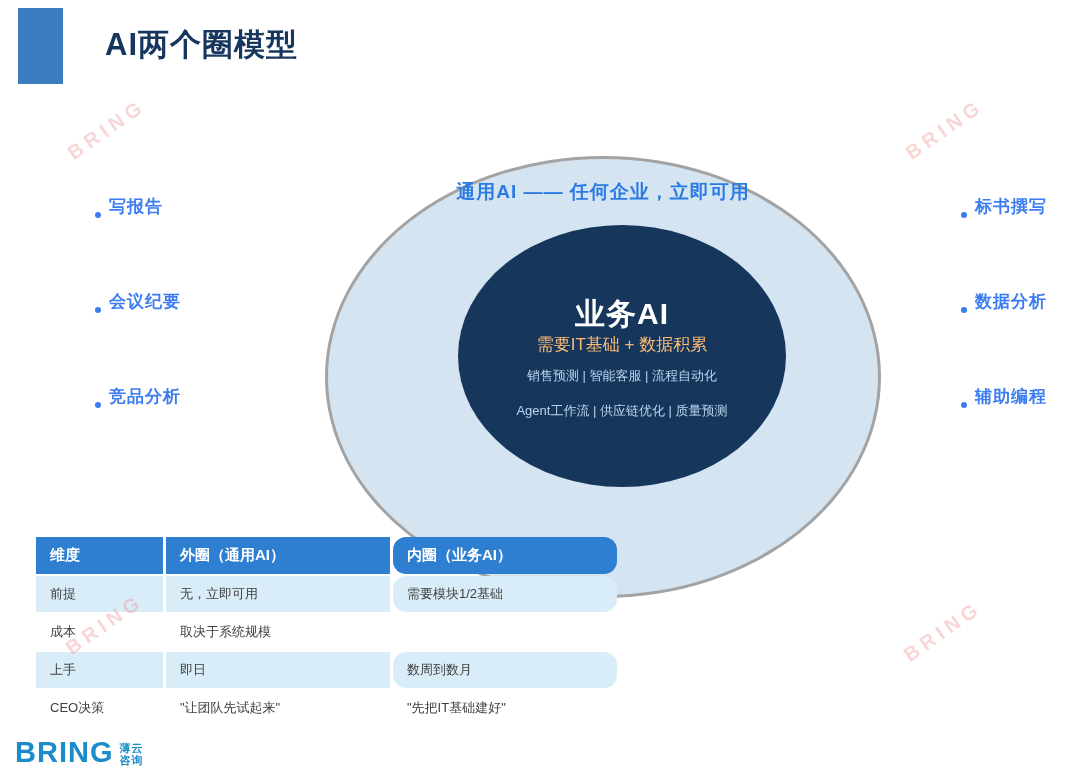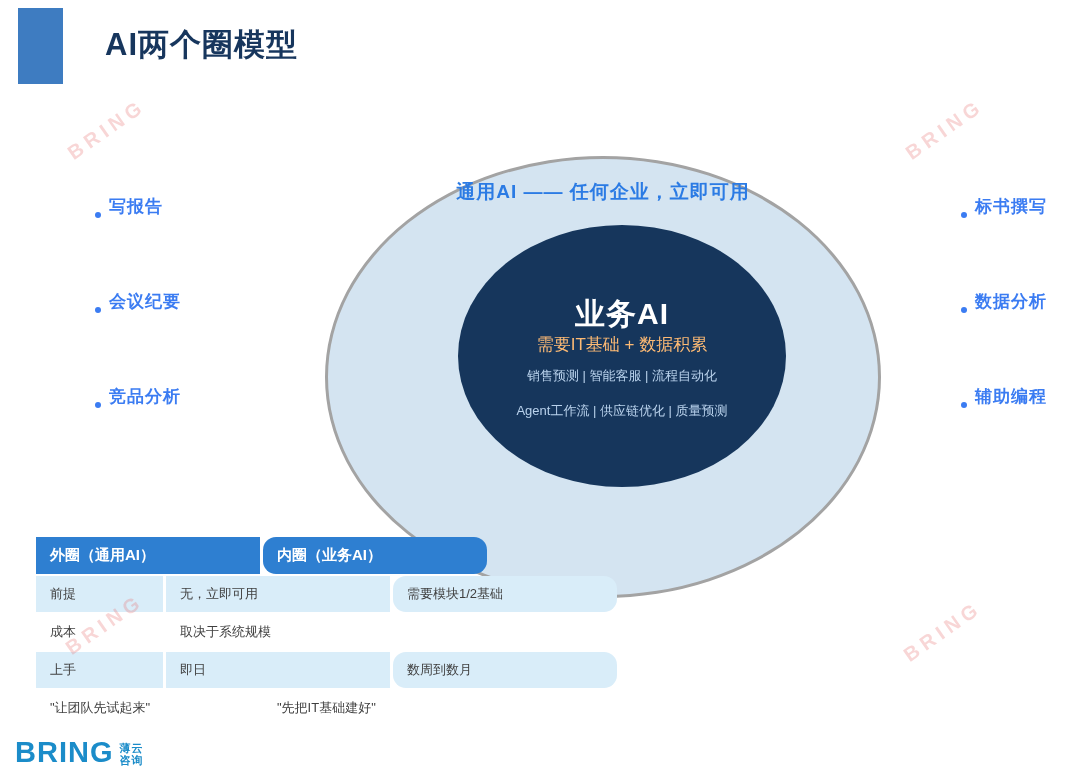--- a/index.html
+++ b/index.html
@@ -236,38 +236,40 @@
       <span class="bullet-label">数据分析</span>
     </div>
     <div class="bullet-item">
       <span class="bullet-dot"></span>
       <span class="bullet-label">辅助编程</span>
     </div>
   </div>
 
   <div class="ai-table">
     <div class="t-row t-head">
+      <div class="t-cell c1">维度</div>
       <div class="t-cell c2">外圈（通用AI）</div>
       <div class="t-cell c3">内圈（业务AI）</div>
     </div>
     <div class="t-row t-body alt">
       <div class="t-cell c1">前提</div>
       <div class="t-cell c2">无，立即可用</div>
       <div class="t-cell c3">需要模块1/2基础</div>
     </div>
     <div class="t-row t-body plain">
       <div class="t-cell c1">成本</div>
       <div class="t-cell c3">取决于系统规模</div>
     </div>
     <div class="t-row t-body alt">
       <div class="t-cell c1">上手</div>
       <div class="t-cell c2">即日</div>
       <div class="t-cell c3">数周到数月</div>
     </div>
     <div class="t-row t-body plain">
+      <div class="t-cell c1">CEO决策</div>
       <div class="t-cell c2">"让团队先试起来"</div>
       <div class="t-cell c3">"先把IT基础建好"</div>
     </div>
   </div>
 
   <div class="watermark wm-tl">BRING</div>
   <div class="watermark wm-tr">BRING</div>
   <div class="watermark wm-bl">BRING</div>
   <div class="watermark wm-br">BRING</div>
 

